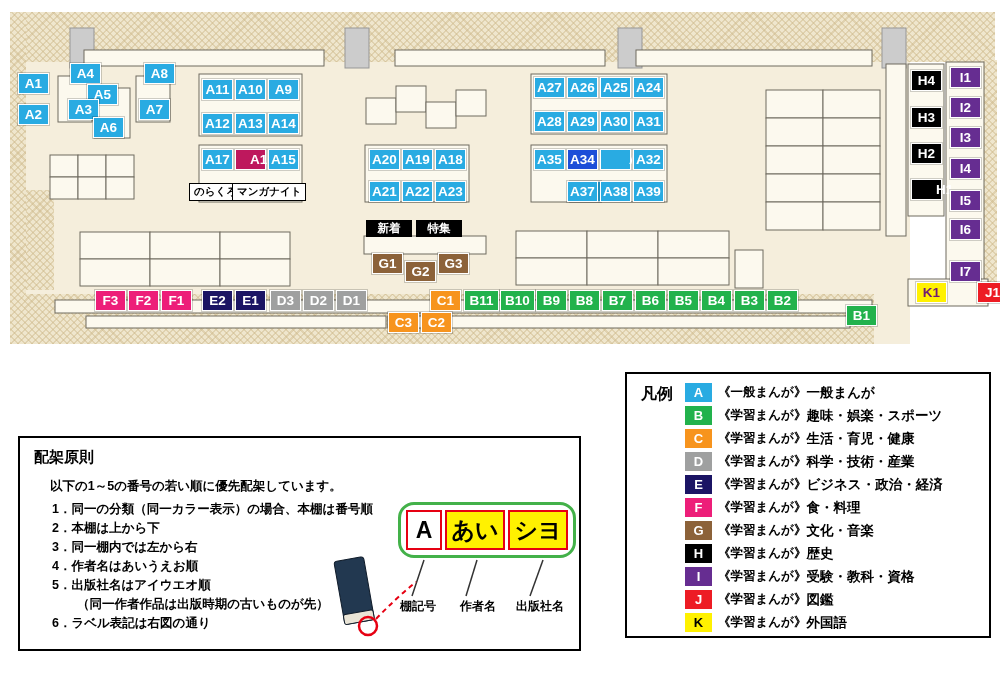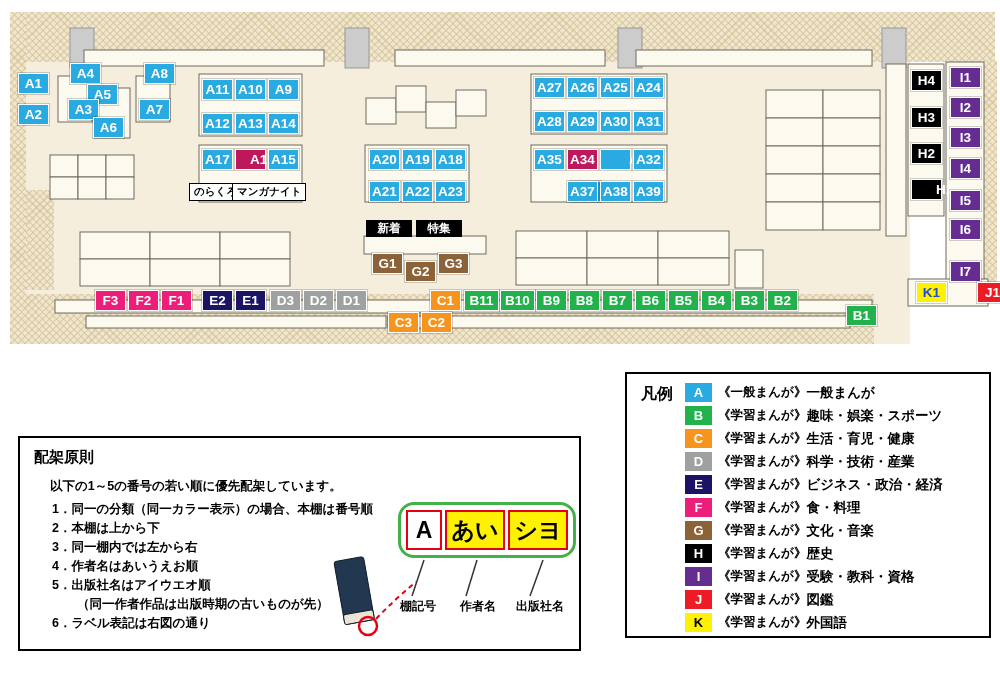--- a/index.html
+++ b/index.html
@@ -194,21 +194,21 @@
       <div class="shelf-label" style="left: 435px; top: 181px; background: rgb(41, 171, 226);">A23</div>
       <div class="shelf-label" style="left: 534px; top: 77px; background: rgb(41, 171, 226);">A27</div>
       <div class="shelf-label" style="left: 567px; top: 77px; background: rgb(41, 171, 226);">A26</div>
       <div class="shelf-label" style="left: 600px; top: 77px; background: rgb(41, 171, 226);">A25</div>
       <div class="shelf-label" style="left: 633px; top: 77px; background: rgb(41, 171, 226);">A24</div>
       <div class="shelf-label" style="left: 534px; top: 111px; background: rgb(41, 171, 226);">A28</div>
       <div class="shelf-label" style="left: 567px; top: 111px; background: rgb(41, 171, 226);">A29</div>
       <div class="shelf-label" style="left: 600px; top: 111px; background: rgb(41, 171, 226);">A30</div>
       <div class="shelf-label" style="left: 633px; top: 111px; background: rgb(41, 171, 226);">A31</div>
       <div class="shelf-label" style="left: 534px; top: 149px; background: rgb(41, 171, 226);">A35</div>
-      <div class="shelf-label" style="left: 567px; top: 149px; background: #be185d;">A34</div>
+      <div class="shelf-label" style="left: 567px; top: 149px; background: #1d4ed8;">A34</div>
       <div class="shelf-label" style="left: 600px; top: 149px; background: rgb(41, 171, 226); padding-left: 28px;">A33</div>
       <div class="shelf-label" style="left: 633px; top: 149px; background: rgb(41, 171, 226);">A32</div>
       <div class="shelf-label" style="left: 534px; top: 181px; background: rgb(41, 171, 226); margin-left: 36px;">A36</div>
       <div class="shelf-label" style="left: 567px; top: 181px; background: rgb(41, 171, 226);">A37</div>
       <div class="shelf-label" style="left: 600px; top: 181px; background: rgb(41, 171, 226);">A38</div>
       <div class="shelf-label" style="left: 633px; top: 181px; background: rgb(41, 171, 226);">A39</div>
       <div class="shelf-label" style="left: 372px; top: 253px; background: rgb(140, 98, 57);">G1</div>
       <div class="shelf-label" style="left: 405px; top: 261px; background: rgb(140, 98, 57);">G2</div>
       <div class="shelf-label" style="left: 438px; top: 253px; background: rgb(140, 98, 57);">G3</div>
       <div class="shelf-label" style="left: 95px; top: 290px; background: rgb(237, 30, 121);">F3</div>
@@ -237,21 +237,21 @@
       <div class="shelf-label" style="left: 911px; top: 107px; background: rgb(0, 0, 0);">H3</div>
       <div class="shelf-label" style="left: 911px; top: 143px; background: rgb(0, 0, 0);">H2</div>
       <div class="shelf-label" style="left: 911px; top: 179px; background: rgb(0, 0, 0); padding-left: 24px;">H1</div>
       <div class="shelf-label" style="left: 950px; top: 67px; background: rgb(102, 45, 145);">I1</div>
       <div class="shelf-label" style="left: 950px; top: 97px; background: rgb(102, 45, 145);">I2</div>
       <div class="shelf-label" style="left: 950px; top: 127px; background: rgb(102, 45, 145);">I3</div>
       <div class="shelf-label" style="left: 950px; top: 158px; background: rgb(102, 45, 145);">I4</div>
       <div class="shelf-label" style="left: 950px; top: 190px; background: rgb(102, 45, 145);">I5</div>
       <div class="shelf-label" style="left: 950px; top: 219px; background: rgb(102, 45, 145);">I6</div>
       <div class="shelf-label" style="left: 950px; top: 261px; background: rgb(102, 45, 145);">I7</div>
-      <div class="shelf-label" style="left: 916px; top: 282px; background: rgb(255, 241, 0); color: #1d4ed8;">K1</div>
+      <div class="shelf-label" style="left: 916px; top: 282px; background: rgb(255, 241, 0); color: #701a75;">K1</div>
       <div class="shelf-label" style="left: 953px; top: 282px; background: rgb(237, 28, 36); margin-left: 24px;">J1</div>
     </div>
   <div>
       <div class="sign-label" style="left: 189px; top: 183px;">のらくろ</div>
       <div class="sign-label" style="left: 232px; top: 183px;">マンガナイト</div>
     </div>
   <div>
       <div class="banner-label" style="left: 366px; top: 220px;">新着</div>
       <div class="banner-label" style="left: 416px; top: 220px;">特集</div>
     </div>

